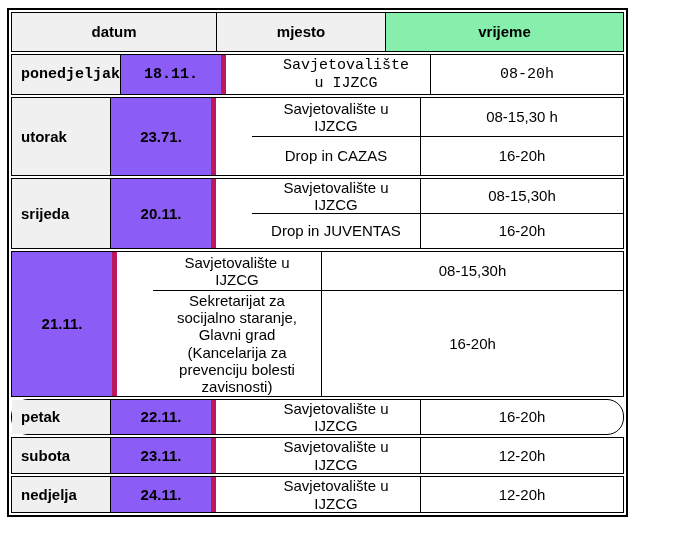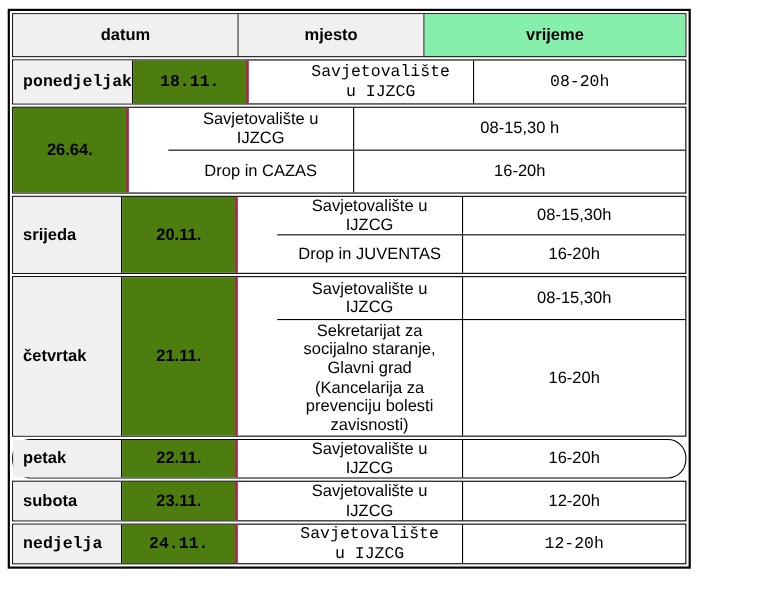--- a/index.html
+++ b/index.html
@@ -38,21 +38,21 @@
     align-items: stretch;
     background: #ffffff;
   }
   .h-header { height: 40px; }
   .h-pon { height: 41px; font-family: Liberation Mono, monospace; }
   .h-uto { height: 79px; }
   .h-sri { height: 71px; }
   .h-cet { height: 146px; }
   .h-pet { height: 36px; border-radius: 17px; }
   .h-sub { height: 37px; }
-  .h-ned { height: 37px; font-family: Liberation Mono, monospace; }
+  .h-ned { height: 37px; }
 
   .c-datum {
     flex: 0 0 205px;
     background: #f0f0f0;
     border-right: 1px solid #000000;
     font-weight: 700;
     display: flex;
     align-items: center;
     justify-content: center;
     box-sizing: border-box;
@@ -82,22 +82,22 @@
     background: #f0f0f0;
     border-right: 1px solid #000000;
     font-weight: 700;
     display: flex;
     align-items: center;
     padding-left: 9px;
     box-sizing: border-box;
   }
   .c-date {
     flex: 0 0 105px;
-    background: #4d7c0f;
-    border-right: 2px solid #be185d;
+    background: #8b5cf6;
+    border-right: 5px solid #be185d;
     font-weight: 700;
     display: flex;
     align-items: center;
     justify-content: center;
     box-sizing: border-box;
   }
   .c-slots {
     flex: 1;
     display: flex;
     flex-direction: column;
@@ -153,21 +153,22 @@
       <div class="c-date">18.11.</div>
       <div class="c-slots">
         <div class="t-slot">
           <div class="c-place">Savjetovalište u IJZCG</div>
           <div class="c-time">08-20h</div>
         </div>
       </div>
     </div>
 
     <div class="t-row h-uto">
-      <div class="c-date">26.64.</div>
+      <div class="c-day">utorak</div>
+      <div class="c-date">23.71.</div>
       <div class="c-slots">
         <div class="t-slot">
           <div class="c-place">Savjetovalište u IJZCG</div>
           <div class="c-time">08-15,30 h</div>
         </div>
         <div class="t-slot">
           <div class="c-place">Drop in CAZAS</div>
           <div class="c-time">16-20h</div>
         </div>
       </div>
@@ -182,21 +183,20 @@
           <div class="c-time">08-15,30h</div>
         </div>
         <div class="t-slot">
           <div class="c-place">Drop in JUVENTAS</div>
           <div class="c-time">16-20h</div>
         </div>
       </div>
     </div>
 
     <div class="t-row h-cet row-cet">
-      <div class="c-day">četvrtak</div>
       <div class="c-date">21.11.</div>
       <div class="c-slots">
         <div class="t-slot">
           <div class="c-place">Savjetovalište u IJZCG</div>
           <div class="c-time">08-15,30h</div>
         </div>
         <div class="t-slot">
           <div class="c-place">Sekretarijat za socijalno staranje, Glavni grad (Kancelarija za prevenciju bolesti zavisnosti)</div>
           <div class="c-time">16-20h</div>
         </div>

